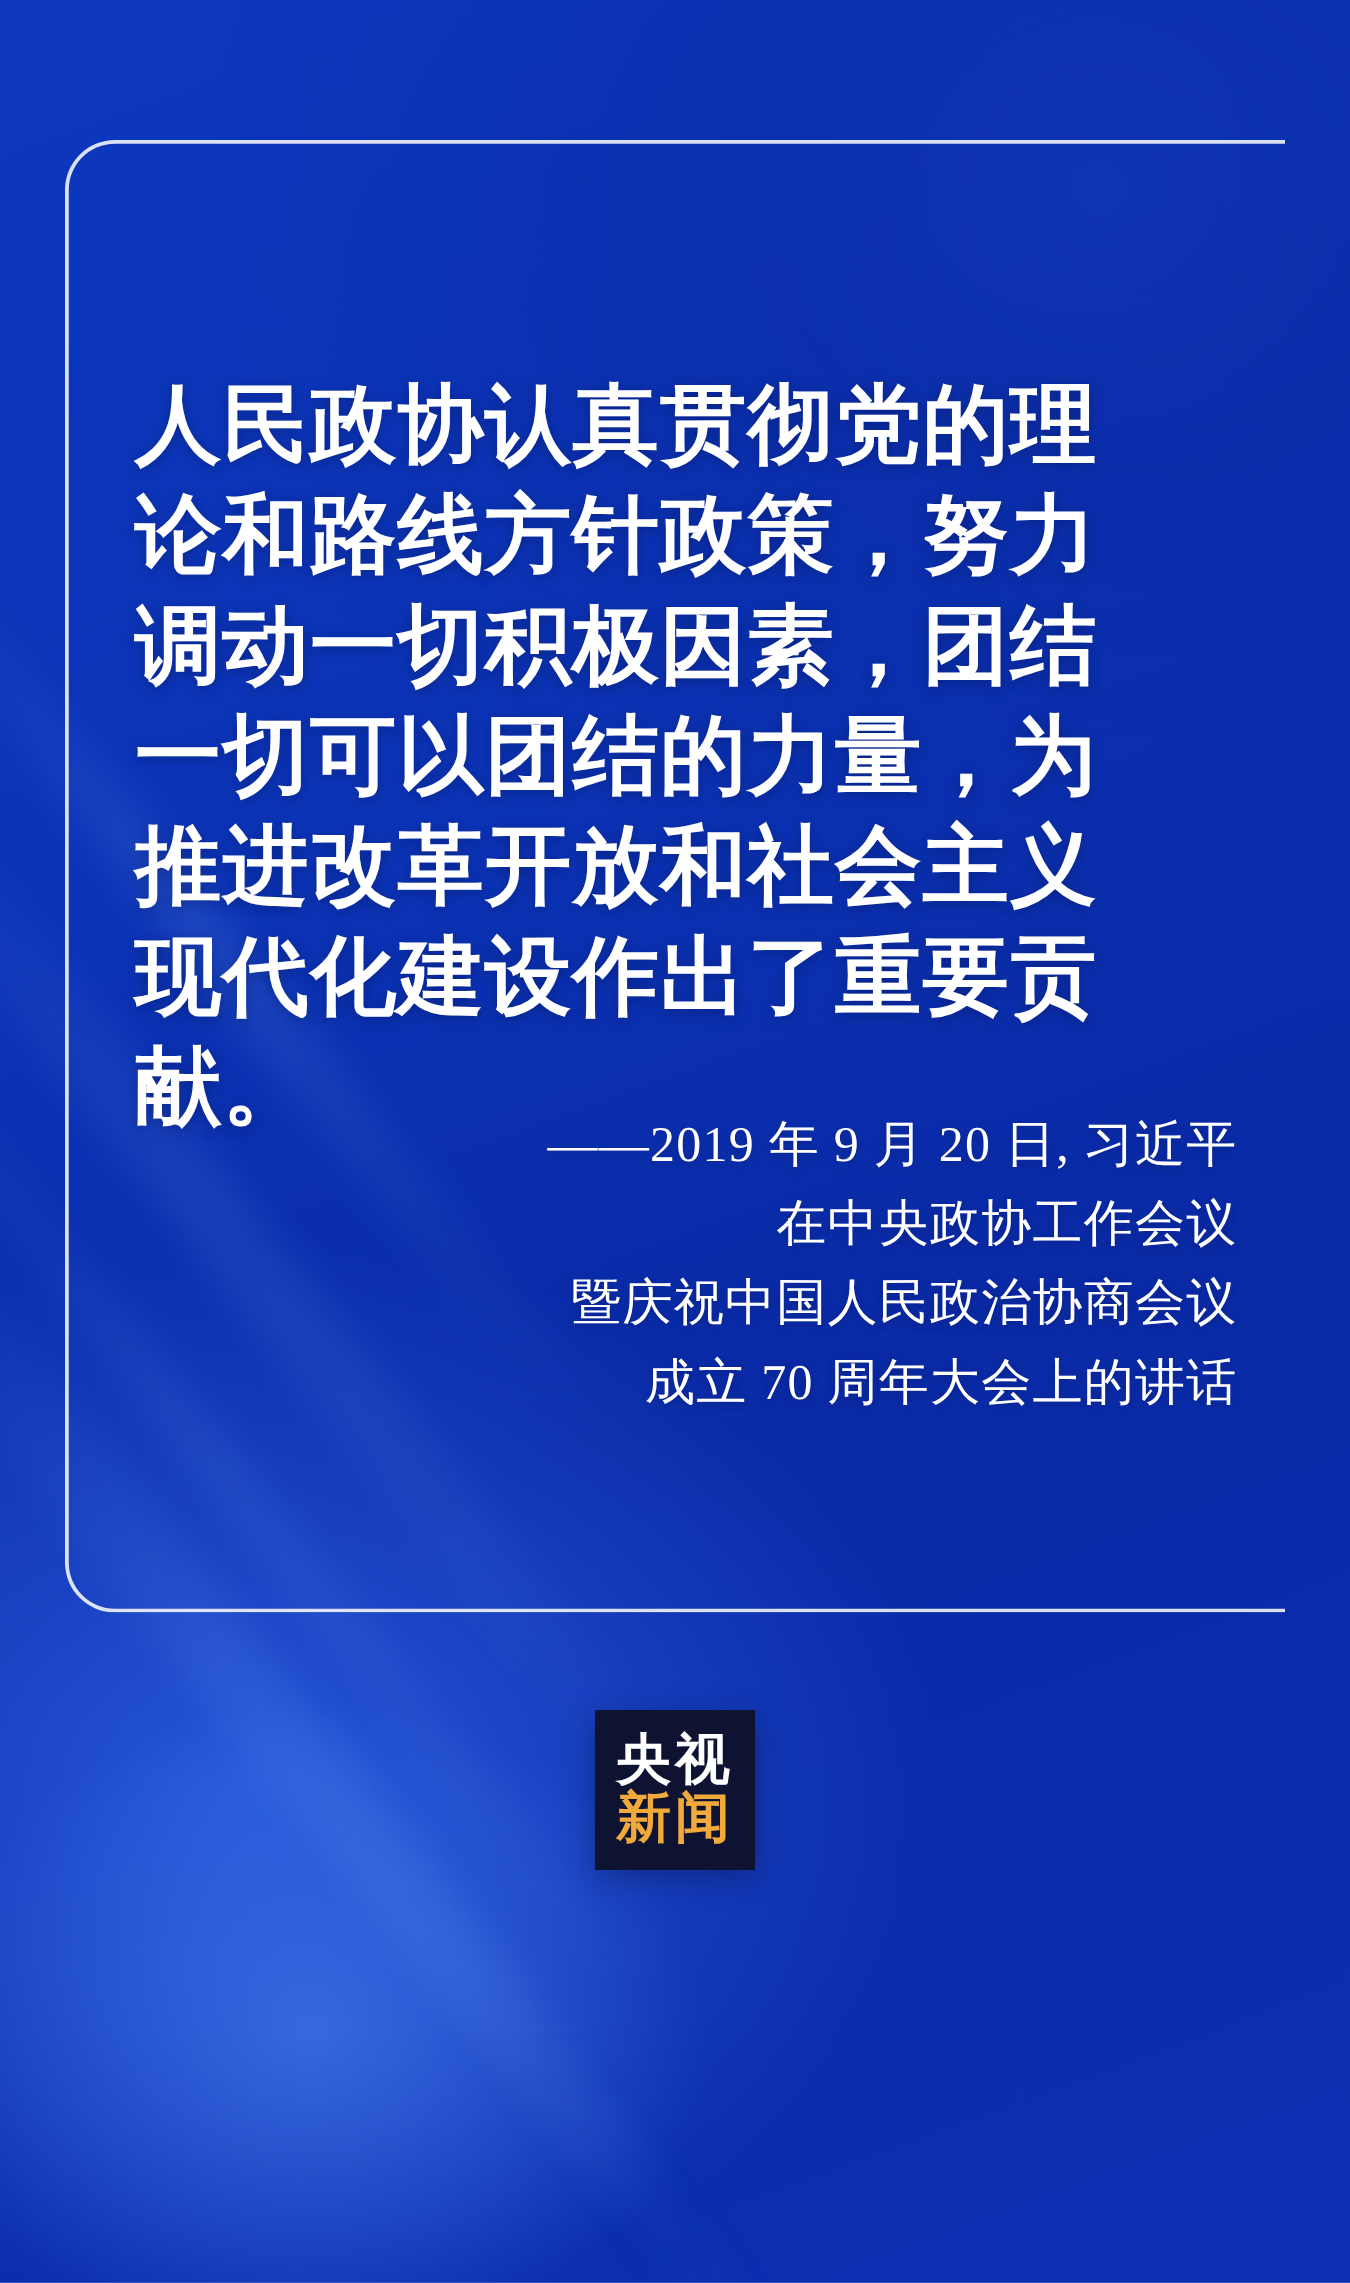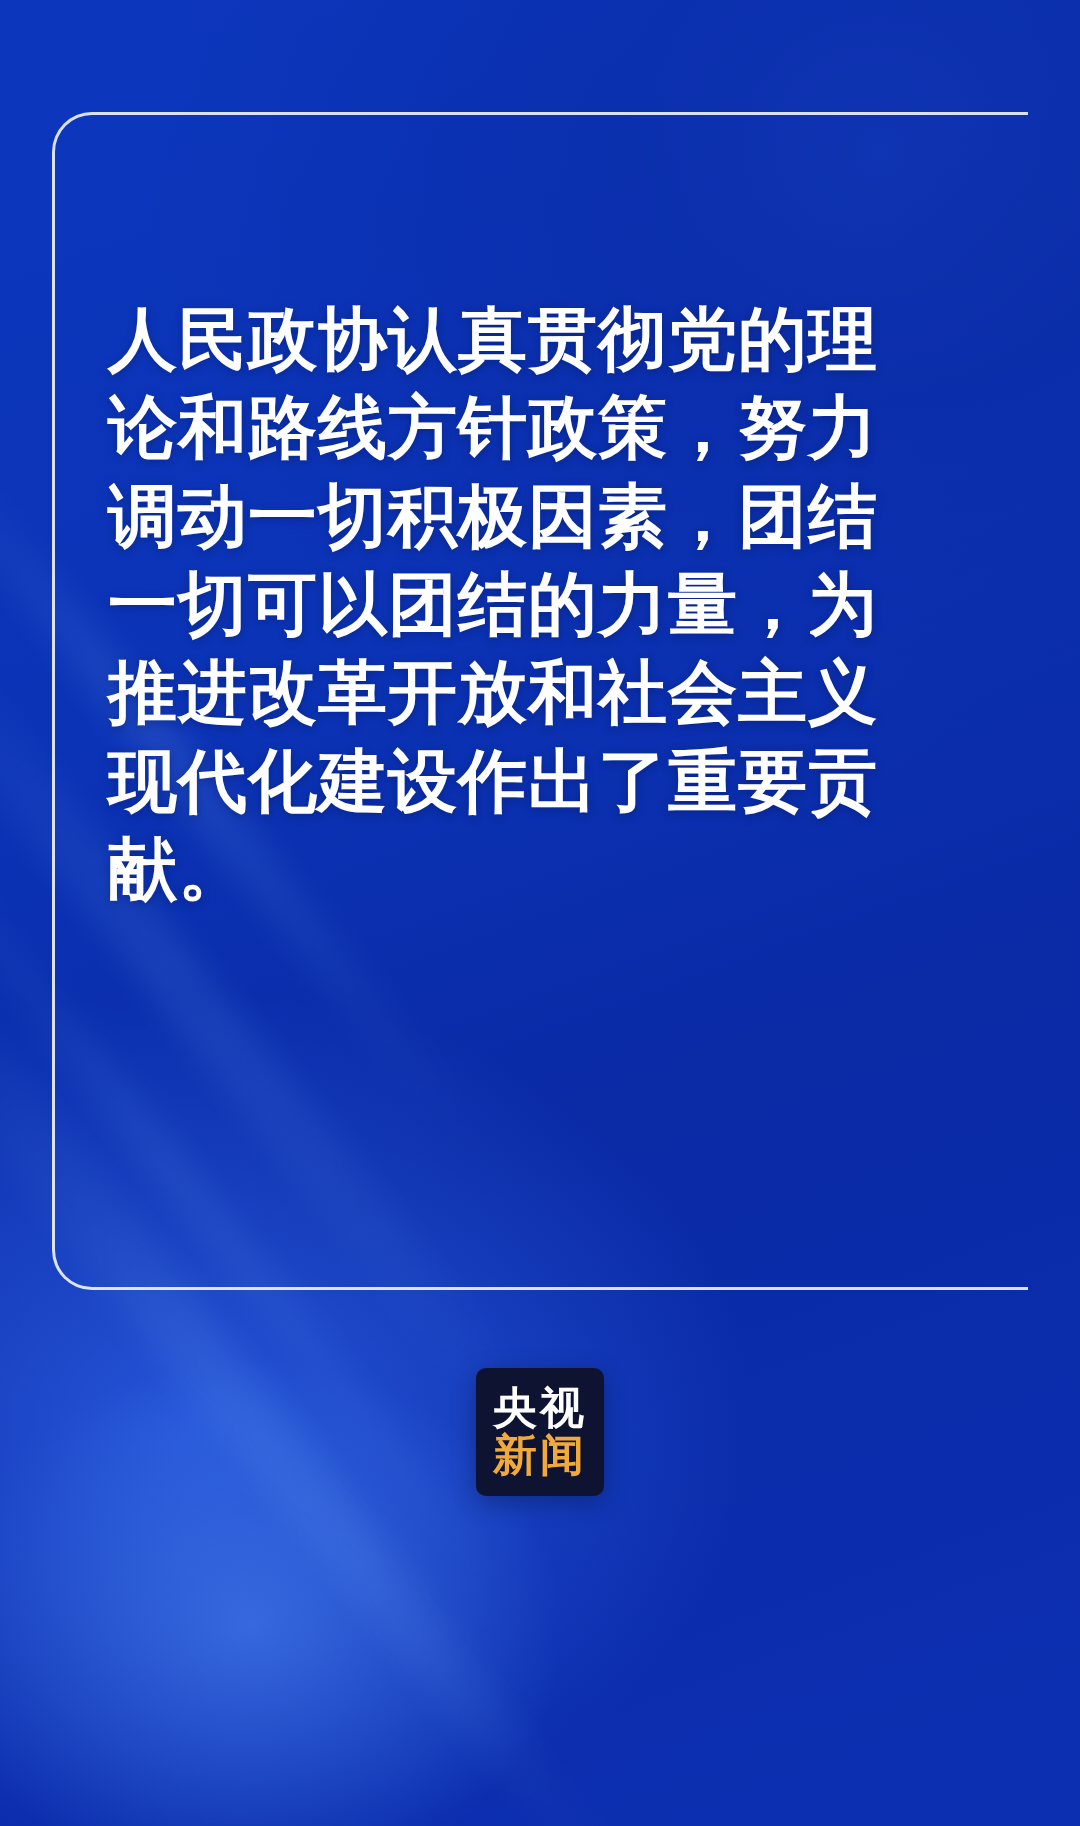--- a/index.html
+++ b/index.html
@@ -102,21 +102,21 @@
 
   
   .logo {
     position: absolute;
     left: 50%;
     transform: translateX(-50%);
     top: 1368px;
     width: 128px;
     height: 128px;
     background: #0d1330;
-    border-radius: 10px;
+    border-radius: 0;
     display: flex;
     flex-direction: column;
     align-items: center;
     justify-content: center;
     box-shadow: 0 6px 24px rgba(0,0,0,0.28);
   }
   .logo .line1 {
     color: #ffffff;
     font-size: 44px;
     line-height: 1.06;
@@ -144,19 +144,23 @@
   <div class="streak s1"></div>
   <div class="streak s2"></div>
   <div class="streak s3"></div>
   <div class="streak s4"></div>
   <div class="streak s5"></div>
 
   <div class="frame"></div>
 
   <div class="quote">人民政协认真贯彻党的理论和路线方针政策，努力调动一切积极因素，团结一切可以团结的力量，为推进改革开放和社会主义现代化建设作出了重要贡献。</div>
 
+  <div class="attribution">——2019 年 9 月 20 日, 习近平
+在中央政协工作会议
+暨庆祝中国人民政治协商会议
+成立 70 周年大会上的讲话</div>
 
   <div class="logo">
     <div class="line1">央视</div>
     <div class="line2">新闻</div>
   </div>
 
 </div>
 
 </body></html>

